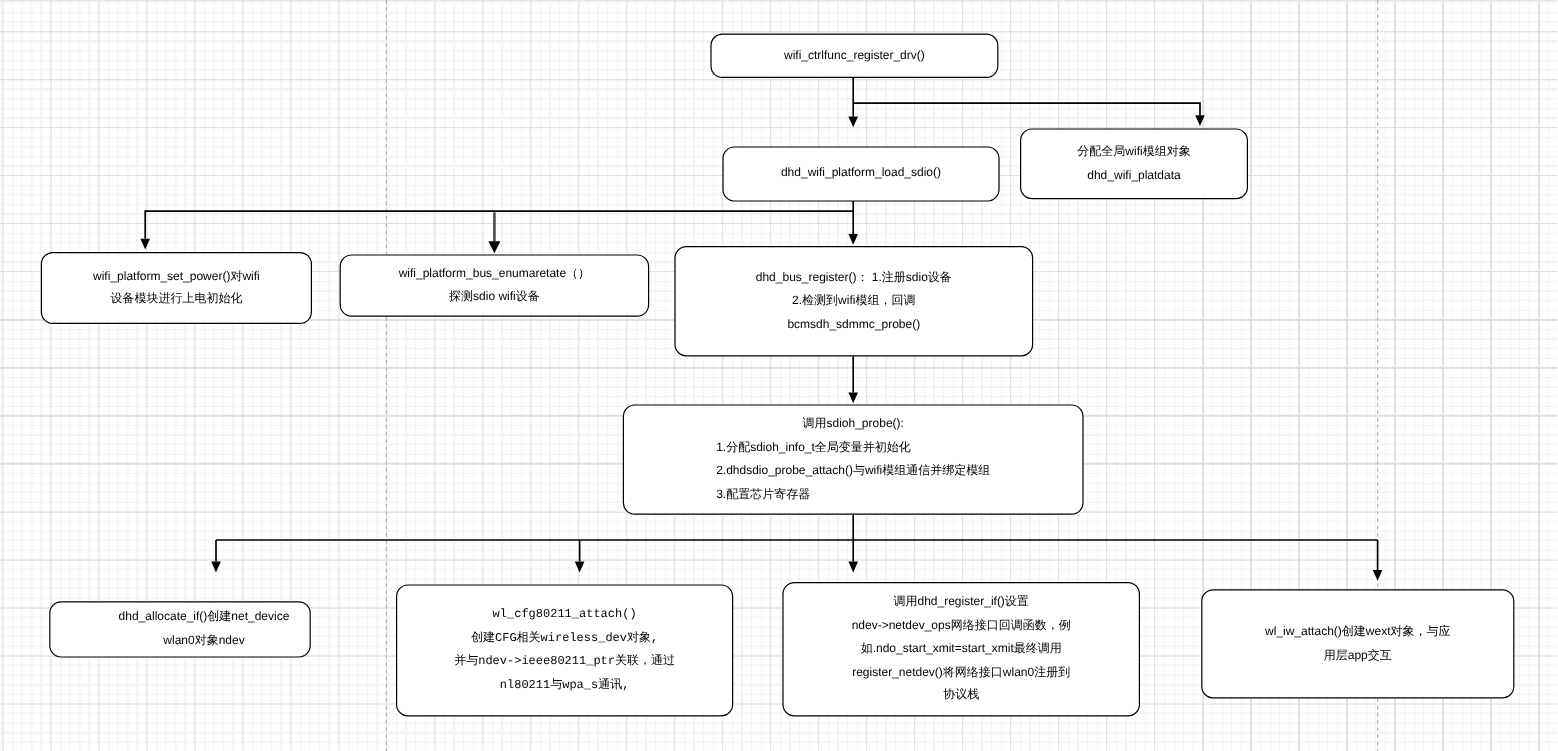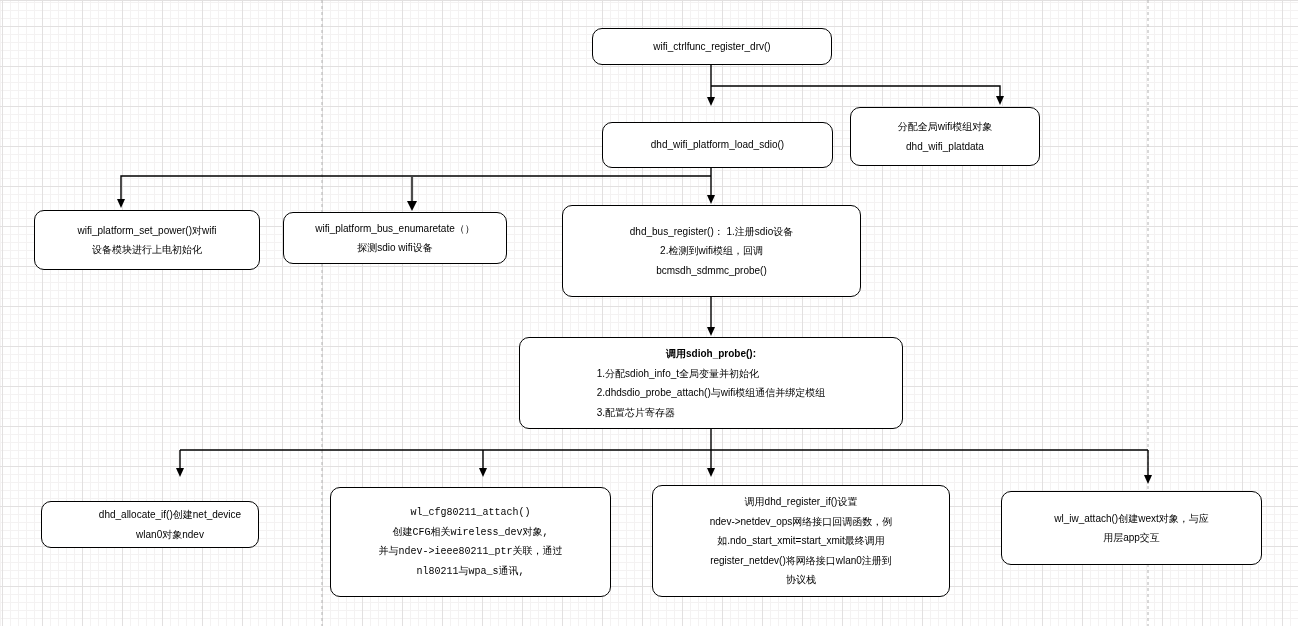--- a/index.html
+++ b/index.html
@@ -38,21 +38,21 @@
     align-items: center;
     justify-content: center;
     flex-direction: column;
     text-align: center;
     font-size: 10px;
     line-height: 19.5px;
     color: #000000;
     white-space: pre-line;
     padding: 2px 4px;
   }
-  .node .node-title { text-align: center; white-space: pre; font-weight: bold; }
+  .node .node-title { text-align: center; white-space: pre; }
   .node .node-body  { text-align: left;  white-space: pre; }
   .edge-shaft { stroke: #000000; stroke-width: 1.4; fill: none; }
   .edge-shaft.thick { stroke: #4d4d4d; stroke-width: 2.2; }
   .edge-head { fill: #000000; stroke: none; }
   .page-divider { stroke: #b3b3b3; stroke-width: 1; stroke-dasharray: 3 3; fill: none; }
 </style>
 </head>
 <body>
 
 <div id="stage">
@@ -108,21 +108,21 @@
   <div class="node" style="left:592px; top:28px; width:240px; height:37px;">wifi_ctrlfunc_register_drv()</div>
 
   <div class="node" style="left:602px; top:107px; width:231px; height:46px;margin-top:15px;">dhd_wifi_platform_load_sdio()</div>
 
   <div class="node" style="left:850px; top:107px; width:190px; height:59px;">分配全局wifi模组对象
 dhd_wifi_platdata</div>
 
   <div class="node" style="left:34px; top:210px; width:226px; height:60px;">wifi_platform_set_power()对wifi
 设备模块进行上电初始化</div>
 
-  <div class="node" style="left:283px; top:212px; width:224px; height:52px;">wifi_platform_bus_enumaretate（）
+  <div class="node" style="left:283px; top:212px; width:258px; height:52px;">wifi_platform_bus_enumaretate（）
 探测sdio wifi设备</div>
 
   <div class="node" style="left:562px; top:205px; width:299px; height:92px;">dhd_bus_register()： 1.注册sdio设备
 2.检测到wifi模组，回调
 bcmsdh_sdmmc_probe()</div>
 
   <div class="node" style="left:519px; top:337px; width:384px; height:92px;">
     <div class="node-title">调用sdioh_probe():</div>
     <div class="node-body">1.分配sdioh_info_t全局变量并初始化
 2.dhdsdio_probe_attach()与wifi模组通信并绑定模组
@@ -136,16 +136,16 @@
 创建CFG相关wireless_dev对象,
 并与ndev-&gt;ieee80211_ptr关联，通过
 nl80211与wpa_s通讯,</div>
 
   <div class="node" style="left:652px; top:485px; width:298px; height:112px;">调用dhd_register_if()设置
 ndev-&gt;netdev_ops网络接口回调函数，例
 如.ndo_start_xmit=start_xmit最终调用
 register_netdev()将网络接口wlan0注册到
 协议栈</div>
 
-  <div class="node" style="left:1001px; top:491px; width:261px; height:74px;">wl_iw_attach()创建wext对象，与应
+  <div class="node" style="left:1001px; top:491px; width:261px; height:91px;">wl_iw_attach()创建wext对象，与应
 用层app交互</div>
 
 </div>
 
 </body></html>

